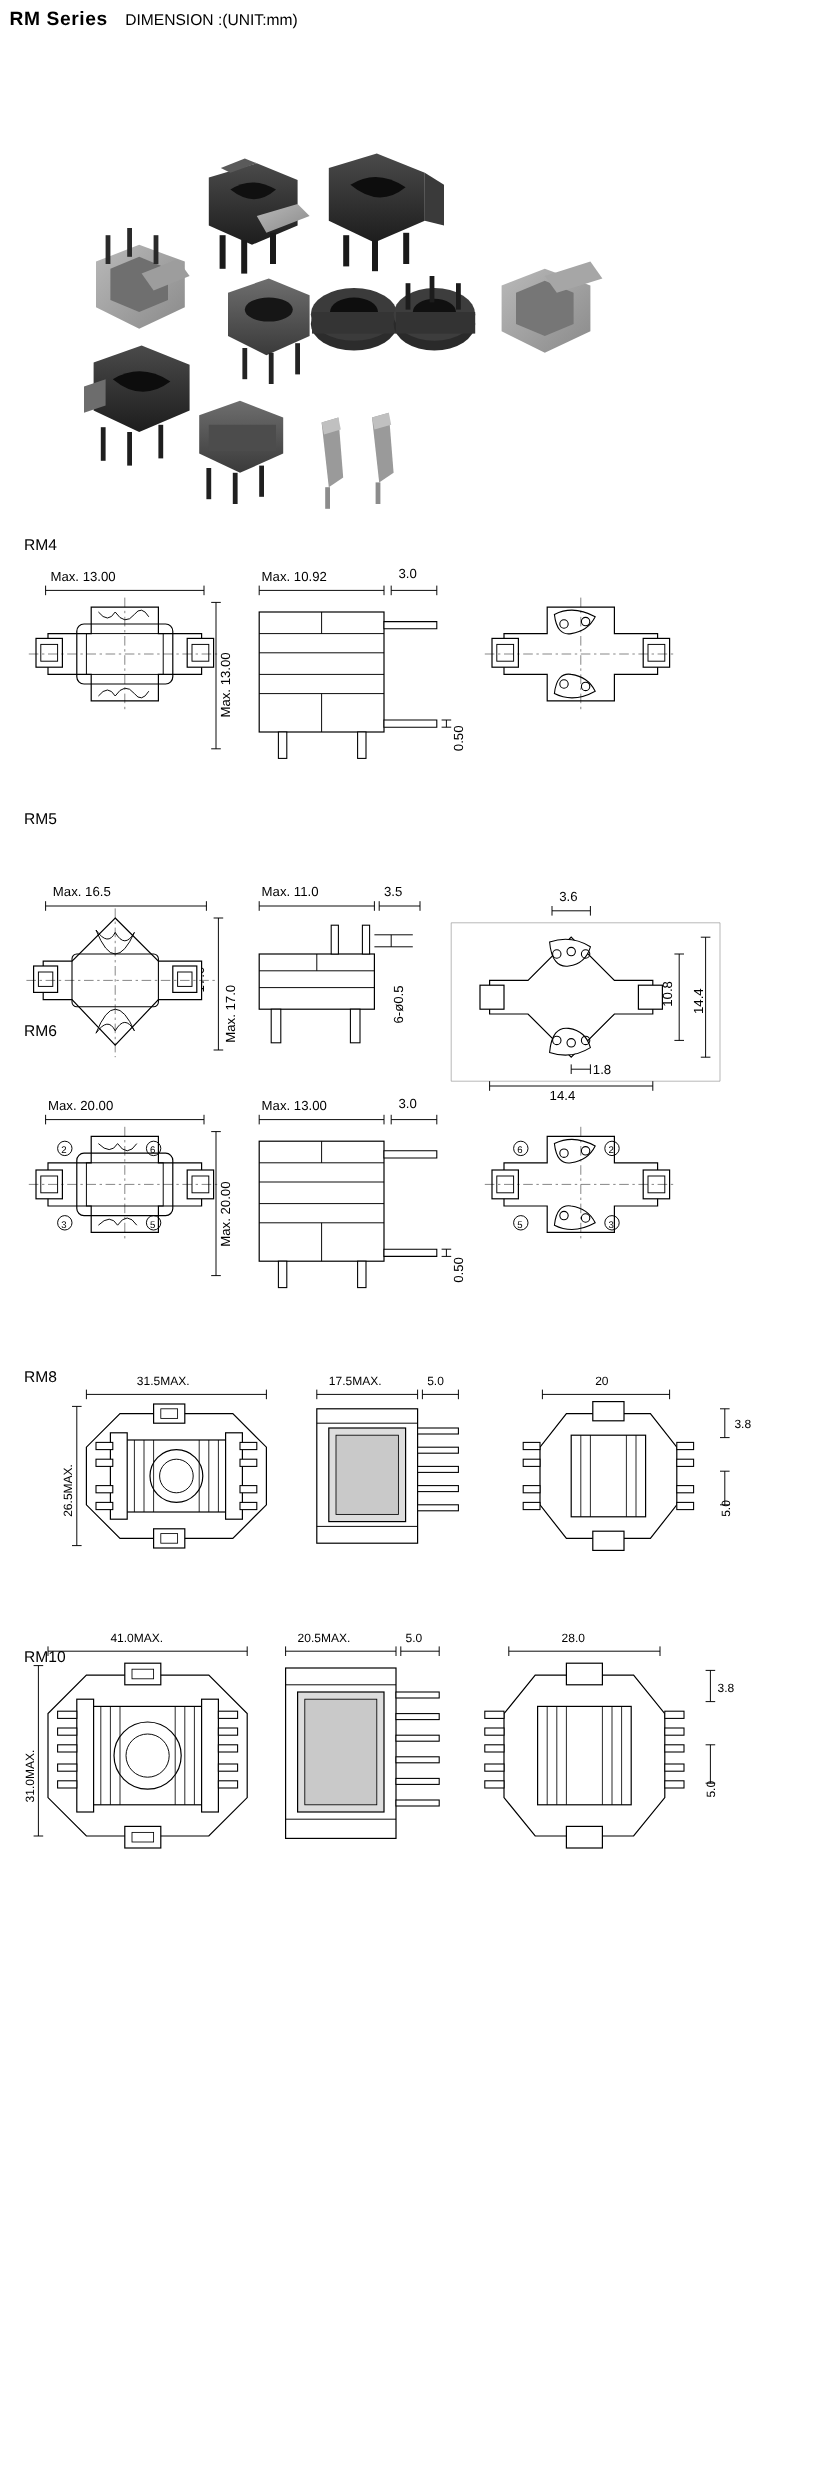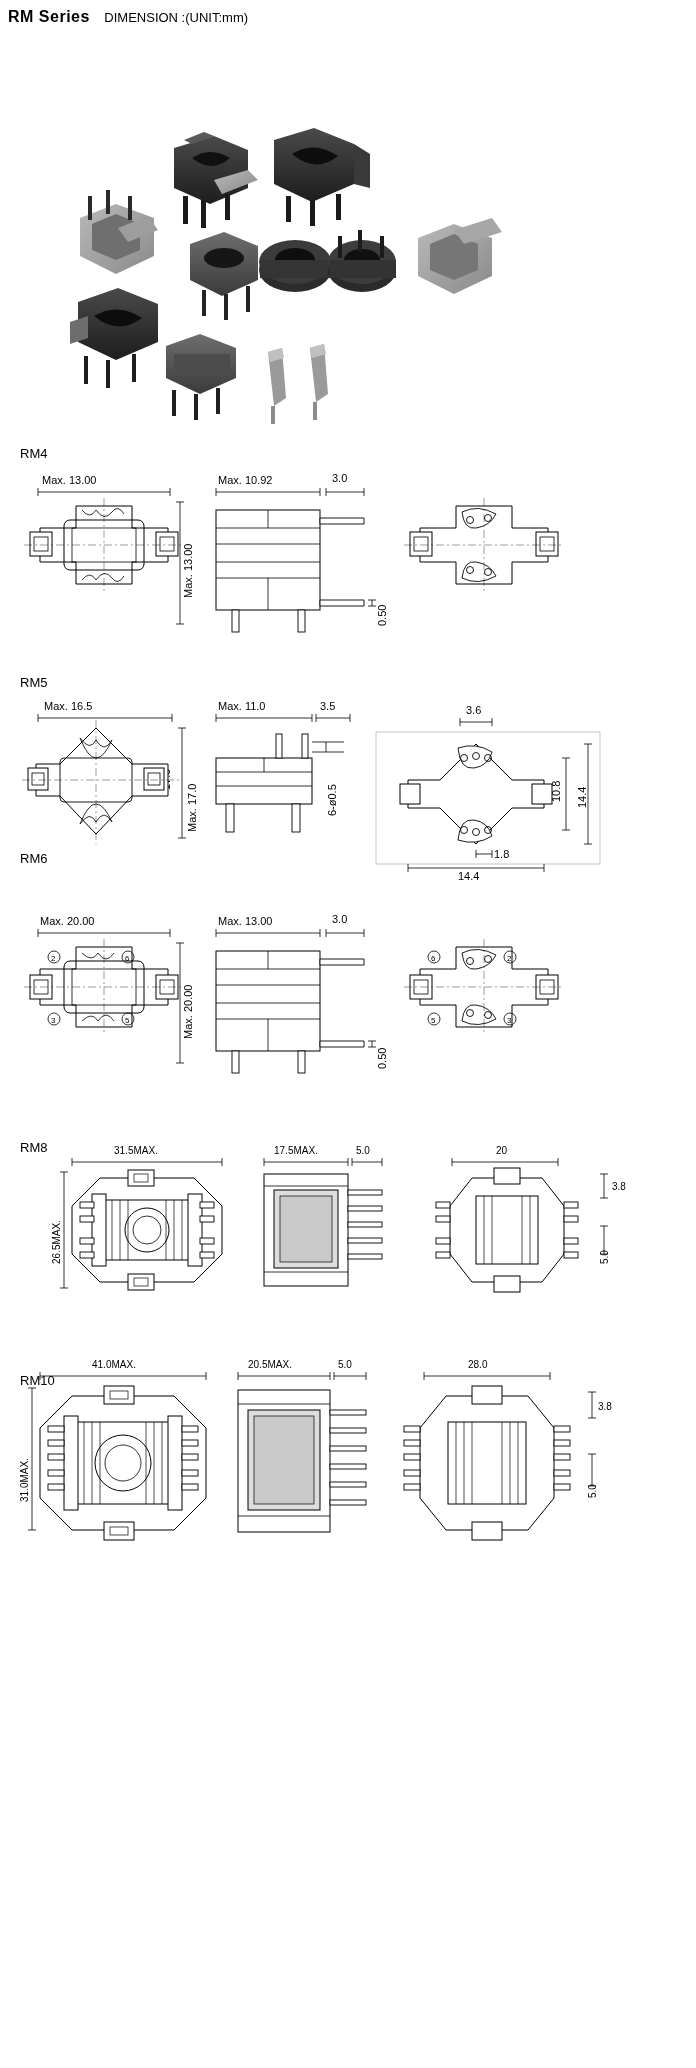--- a/index.html
+++ b/index.html
@@ -208,21 +208,21 @@
         <path d="M442 112 q16 8 34 -2 q-6 -12 -20 -14 q-12 -2 -14 16z" stroke-width="0.9" fill="#fff"></path>
         <circle cx="450" cy="104" r="3.5" stroke-width="0.9"></circle>
         <circle cx="468" cy="106" r="3.5" stroke-width="0.9"></circle>
         <line x1="384" y1="79" x2="544" y2="79" stroke-width="0.4" stroke-dasharray="8 3 2 3"></line>
         <line x1="464" y1="32" x2="464" y2="128" stroke-width="0.4" stroke-dasharray="8 3 2 3"></line>
       </g>
     </svg>
   </div>
 
   <div class="sect-label" style="left:20px;top:675px;">RM5</div>
-  <div class="dwg" style="left:20px;top:686px;">
+  <div class="dwg" style="left:20px;top:723px;">
     <svg width="660" height="200" viewBox="0 0 660 200" xmlns="http://www.w3.org/2000/svg" stroke="#000" fill="none" font-family="Liberation Sans, sans-serif" font-size="11">
 
       <g>
         <line x1="18" y1="32" x2="152" y2="32" stroke-width="0.8"></line>
         <path d="M18 28 l0 8 M152 28 l0 8" stroke-width="0.8"></path>
         <text x="24" y="24" fill="#000" stroke="none">Max. 16.5</text>
         <line x1="162" y1="42" x2="162" y2="152" stroke-width="0.8"></line>
         <path d="M158 42 l8 0 M158 152 l8 0" stroke-width="0.8"></path>
         <text x="150" y="104" fill="#000" stroke="none" transform="rotate(-90 150 104)">17.0</text>
         <text x="176" y="146" fill="#000" stroke="none" transform="rotate(-90 176 146)">Max. 17.0</text>

